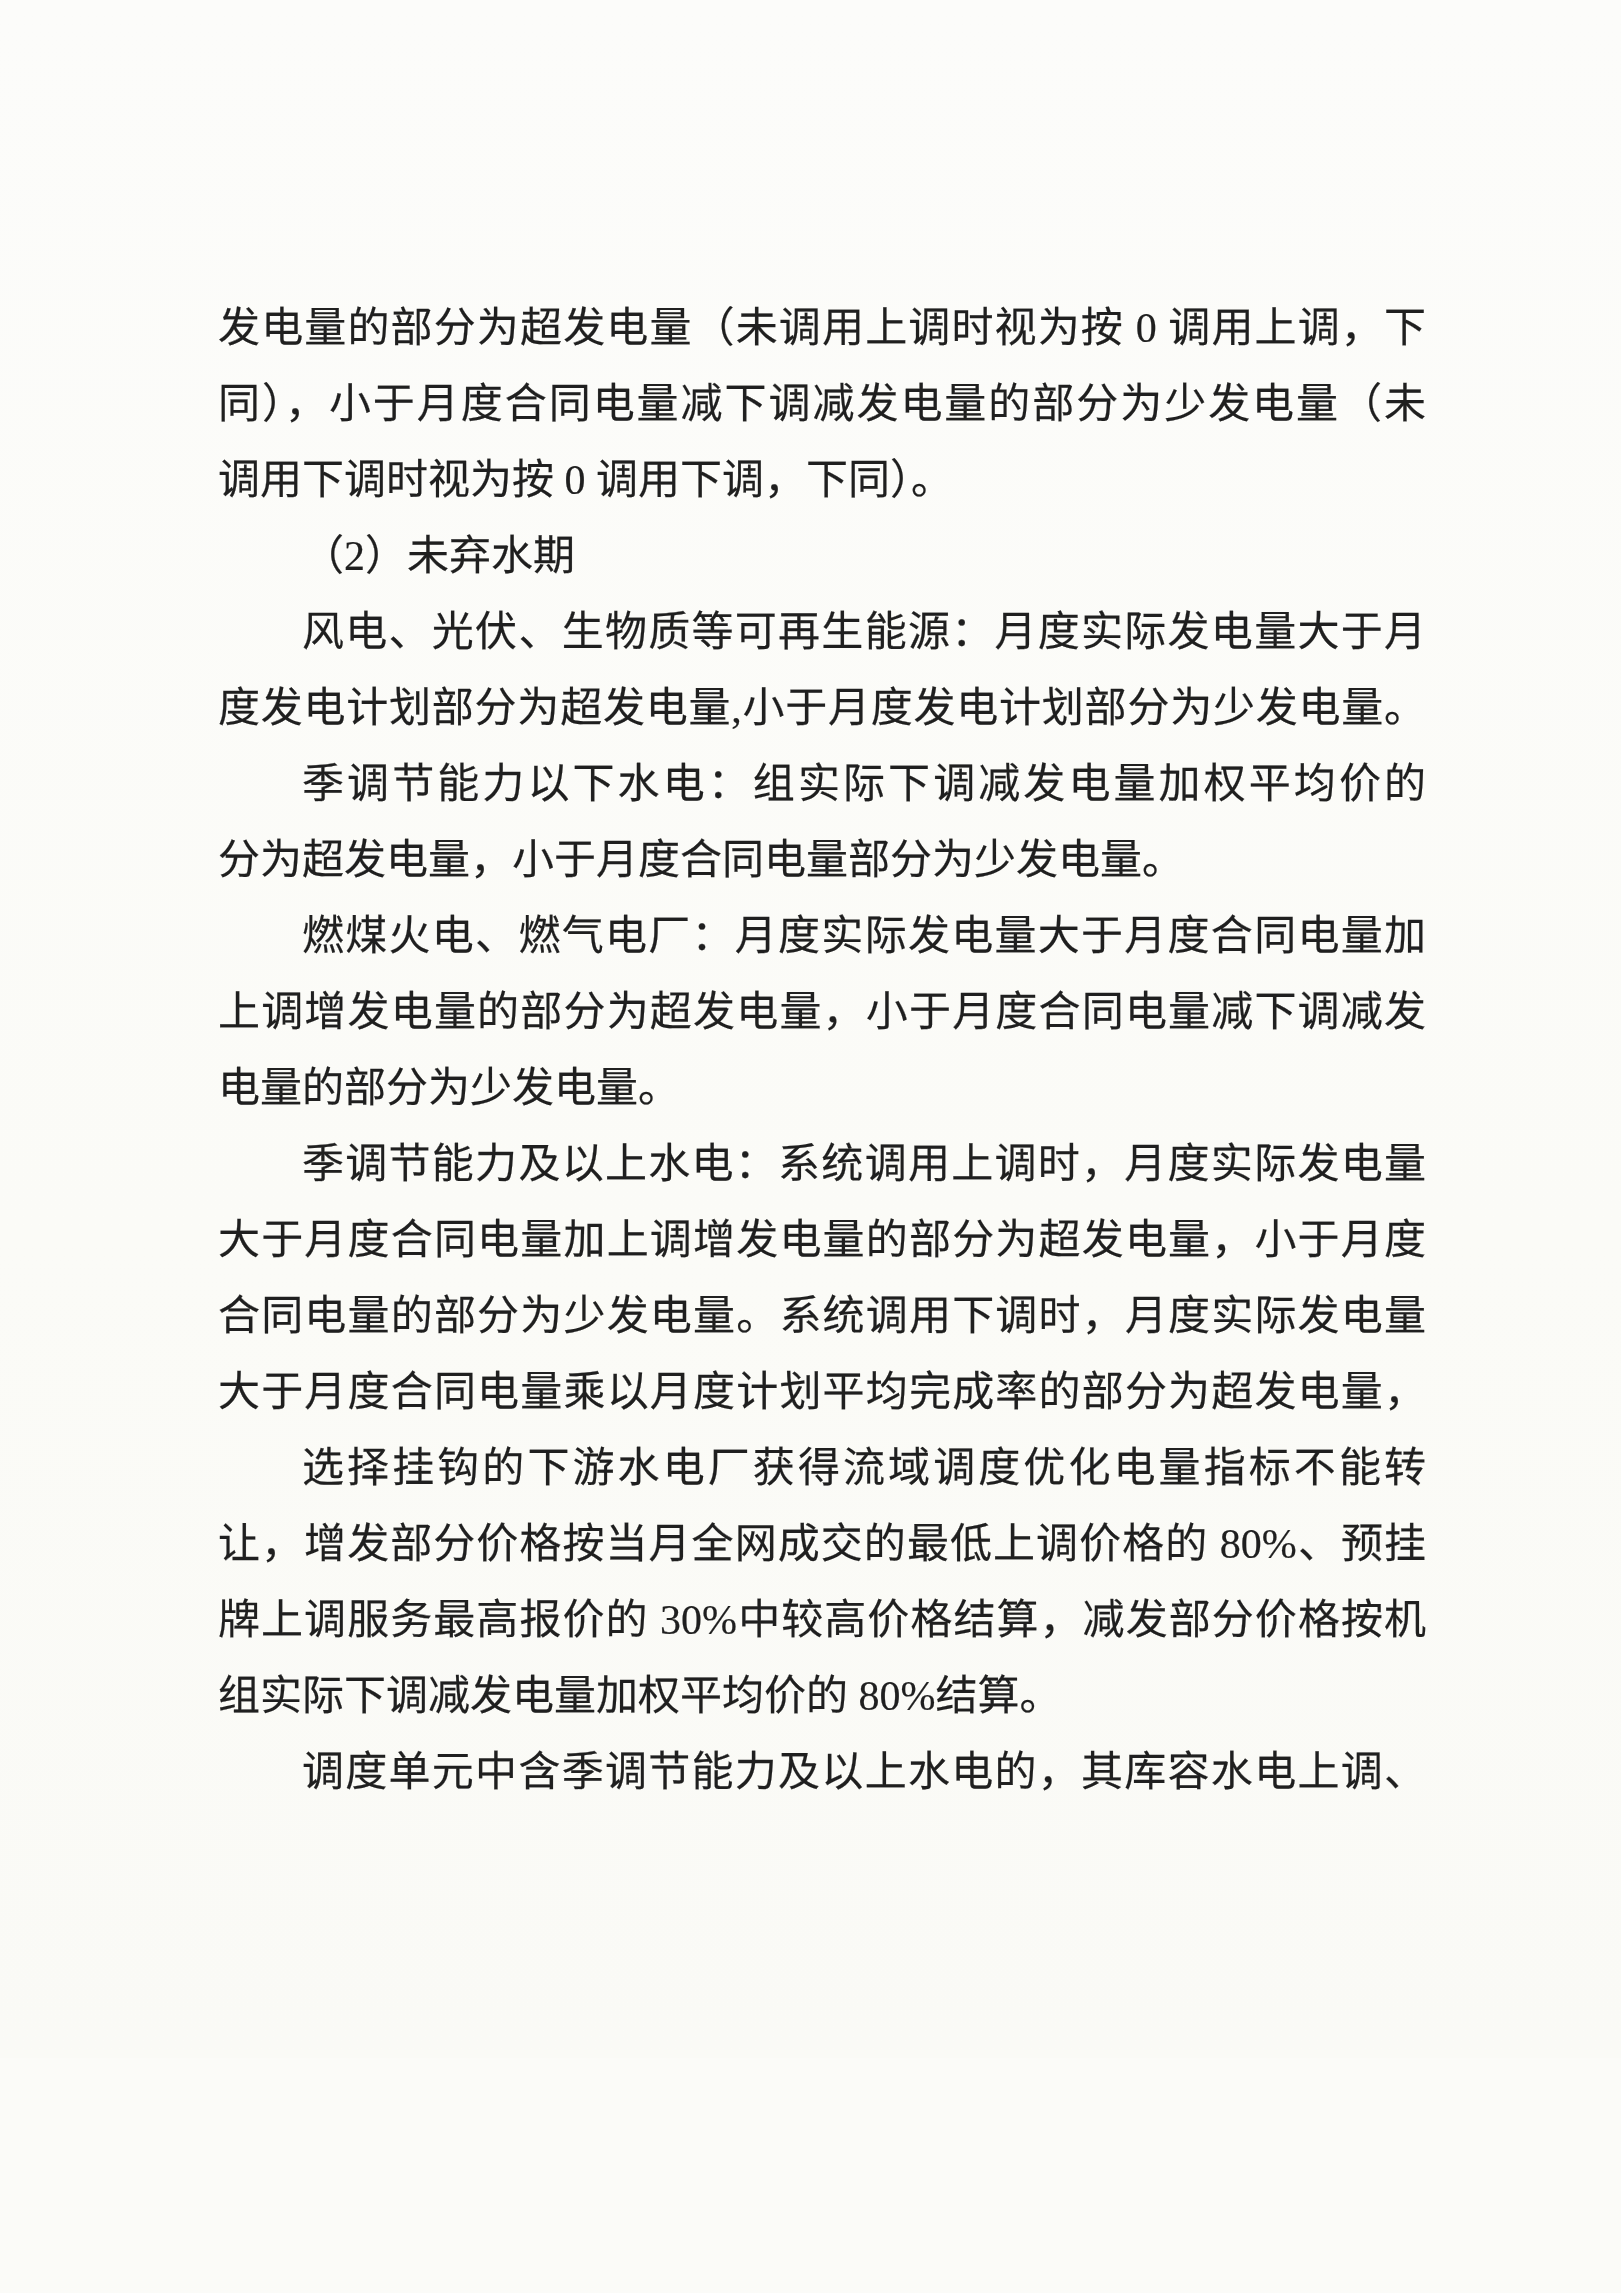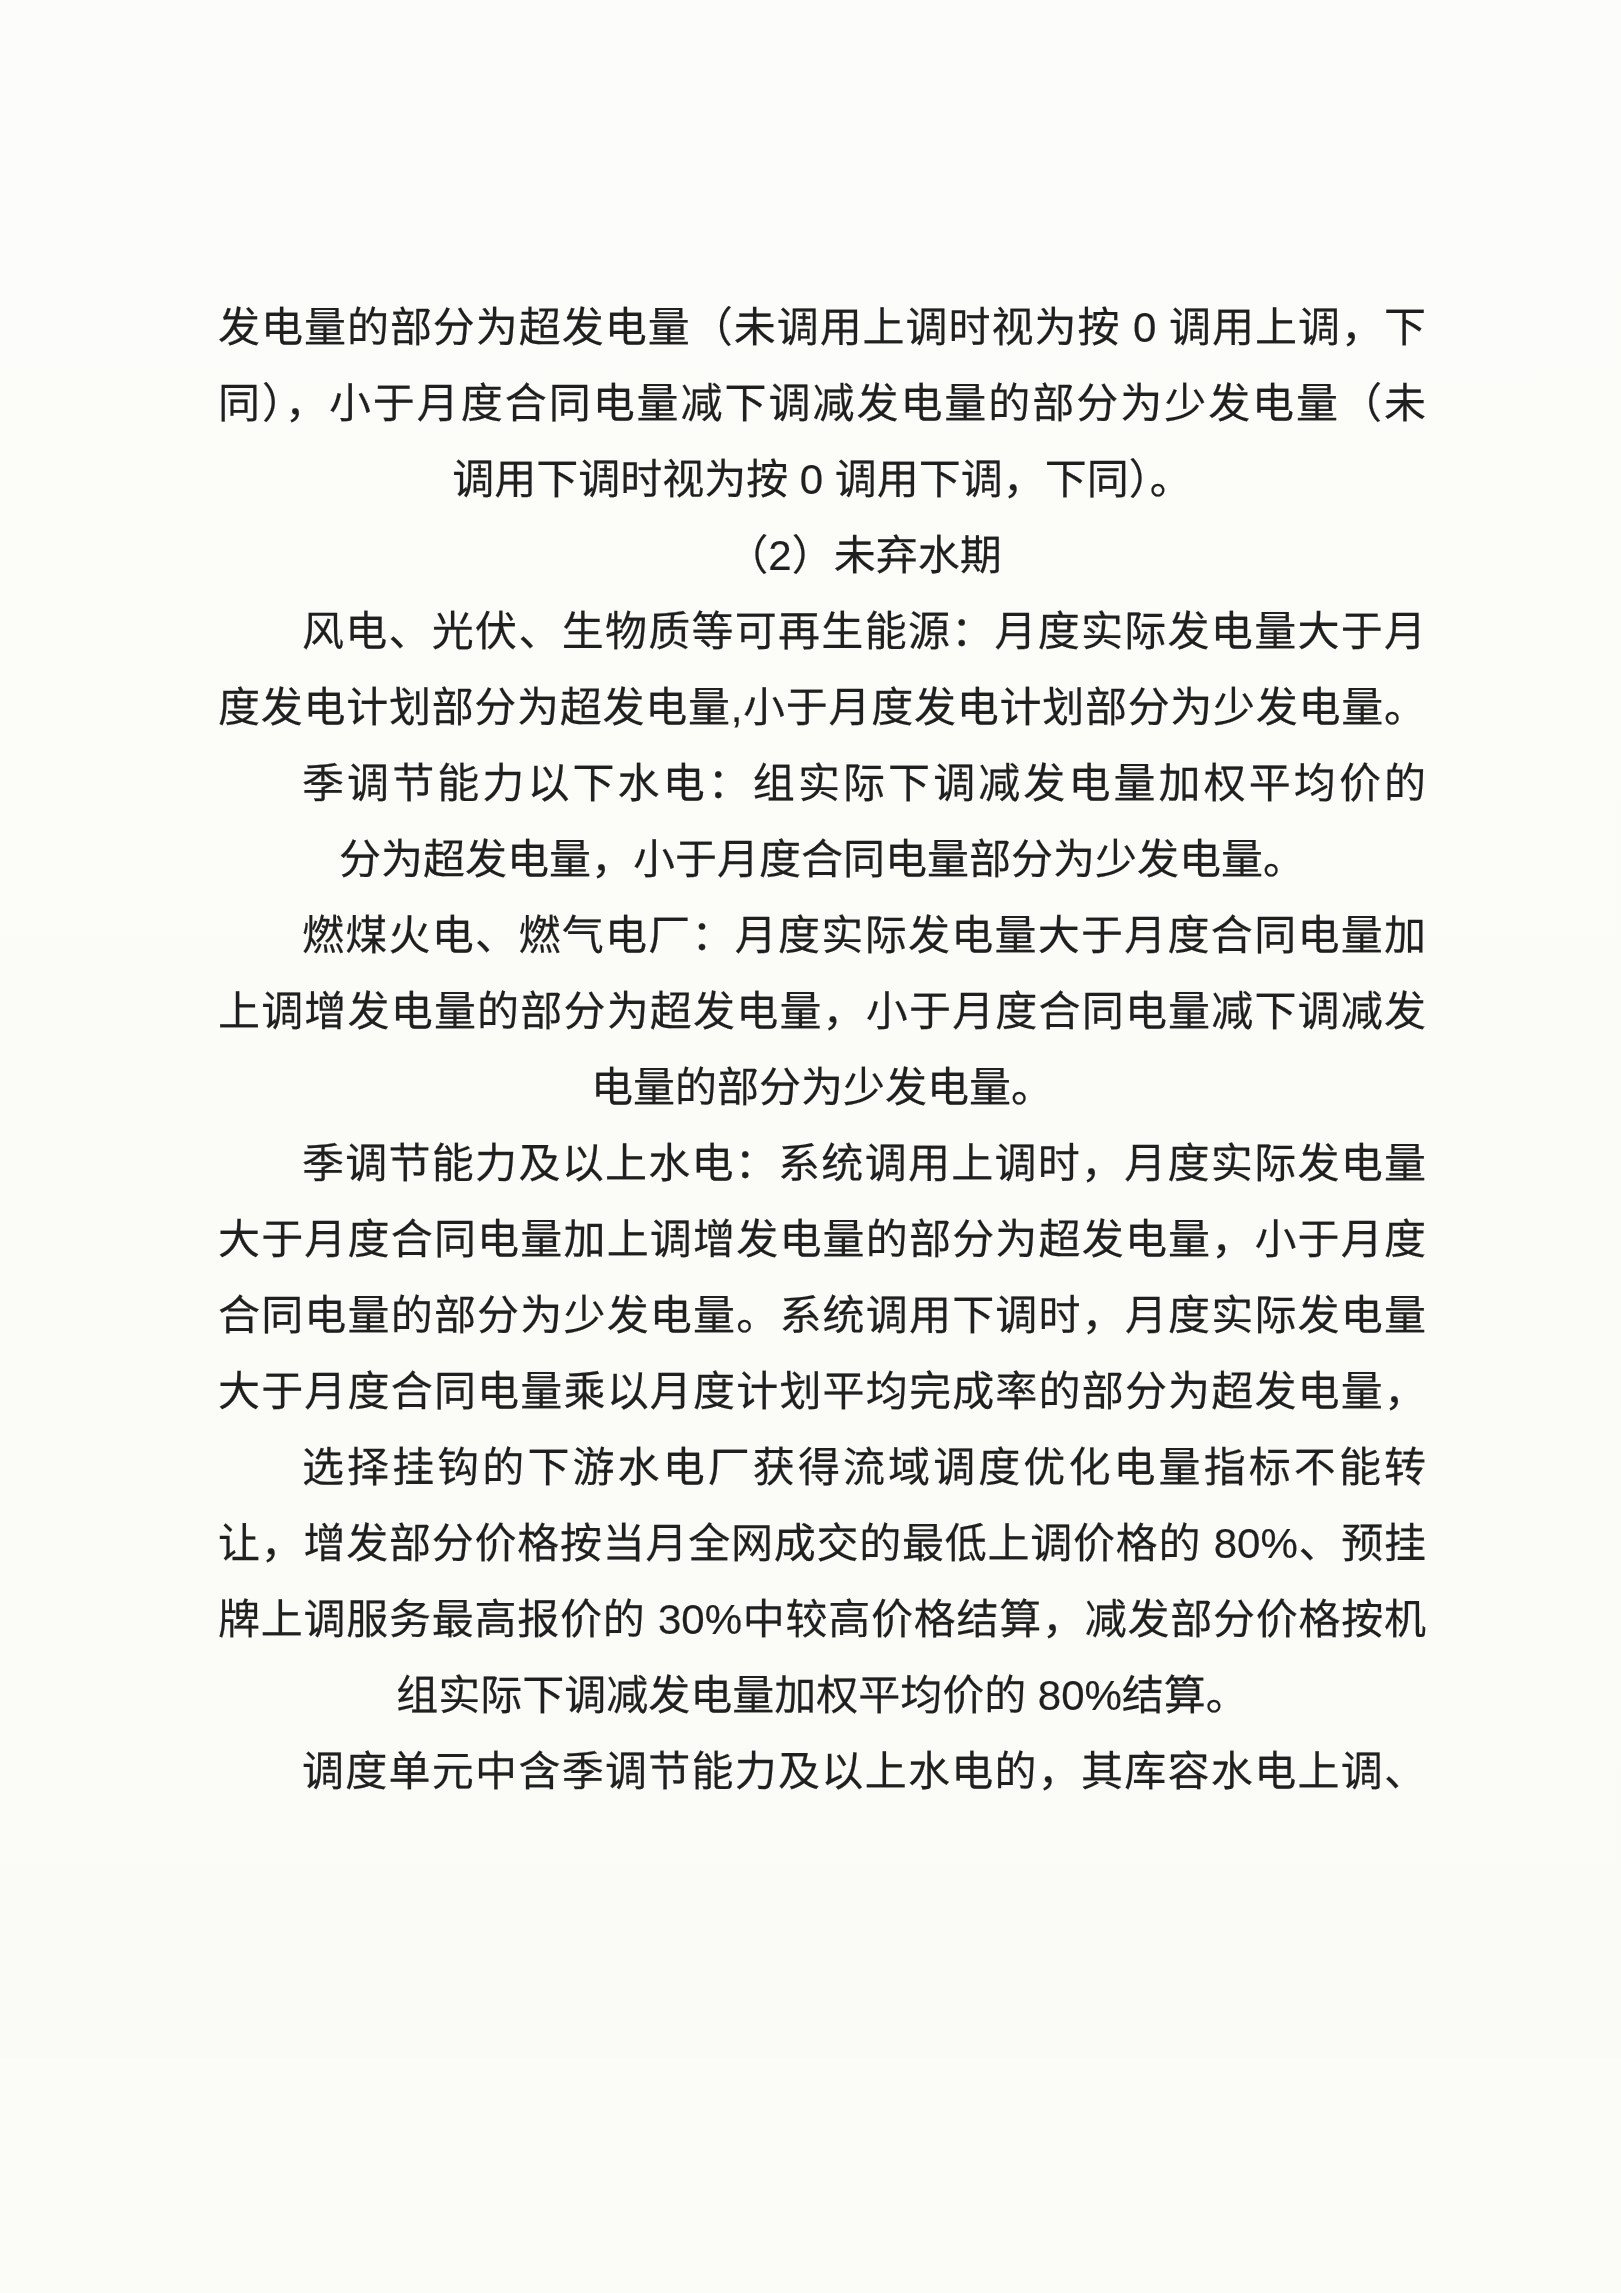--- a/index.html
+++ b/index.html
@@ -5,35 +5,35 @@
   html, body {
     margin: 0;
     padding: 0;
     background: #fbfbf8;
   }
   .page {
     position: relative;
     width: 1621px;
     height: 2058px;
     background: linear-gradient(180deg, #fcfcfa 0%, #fbfbf7 60%, #fafaf6 100%);
-    font-family: Liberation Sans, sans-serif;
+    font-family: Liberation Serif, serif;
     color: #1f1f1f;
     overflow: hidden;
   }
   .body-text {
     position: absolute;
     left: 218px;
     top: 290px;
     width: 1208px;
   }
   .line {
     font-size: 42px;
     line-height: 76px;
     height: 76px;
-    text-align: center;
+    text-align: left;
     text-justify: inter-character;
     -webkit-text-stroke: 0.2px #2a2a2a;
   }
   .line.fill {
     text-align: justify;
     text-align-last: justify;
   }
   .line.indent {
     text-indent: 84px;
   }

